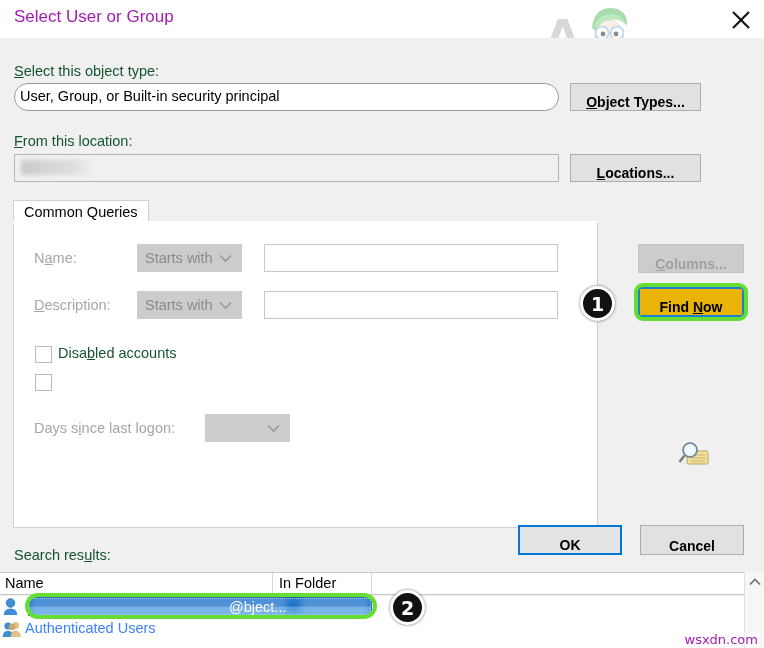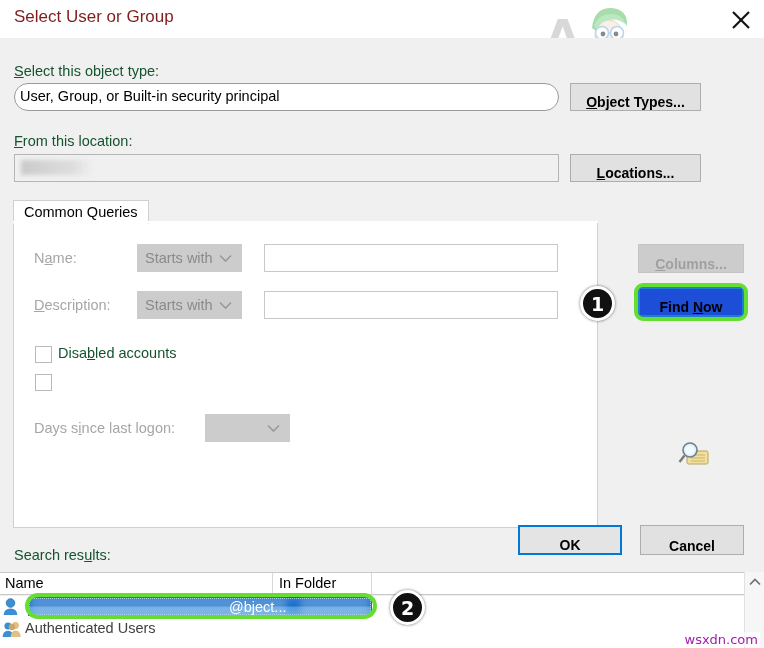--- a/index.html
+++ b/index.html
@@ -18,21 +18,21 @@
   }
 
   
   .titlebar {
     position: absolute; left: 0; top: 0;
     width: 764px; height: 38px;
     background: #ffffff;
   }
   .title-text {
     position: absolute; left: 14px; top: 7px;
-    font-size: 17px; color: #7f1d1d;
+    font-size: 17px; color: #a21caf;
     white-space: nowrap;
   }
   .close-btn {
     position: absolute; left: 724px; top: 2px;
     width: 34px; height: 32px;
     cursor: default;
   }
   .close-btn svg { display: block; }
 
   
@@ -101,21 +101,21 @@
     color: #000;
     display: flex;
     align-items: flex-end;
     justify-content: center;
     cursor: default;
     font-family: "Liberation Sans", sans-serif;
     font-weight: bold;
   }
   .btn.dis { color: #a0a0a0; background: #cccccc; border-color: #c4c4c4; }
   .btn.default-btn { border: 2px solid #0078d7; background:#e4e4e4; }
-  .btn.focus-btn { border: 2px solid #1c7fd0; background: #1d4ed8; }
+  .btn.focus-btn { border: 2px solid #1c7fd0; background: #eab308; }
 
   
   .tabpanel {
     position: absolute;
     left: 13px; top: 184px;
     width: 585px; height: 306px;
     background: #ffffff;
     border: 1px solid #d0d0d0;
     border-top: none;
   }
@@ -197,21 +197,21 @@
     background: rgba(255,255,255,0.22);
     filter: blur(3px);
   }
   .rowsel-txt {
     position: absolute;
     font-size: 14.5px; color: #ffffff;
     white-space: nowrap;
   }
   .rowtxt {
     position: absolute;
-    font-size: 14.5px; color: #404040;
+    font-size: 14.5px; color: #3b82f6;
     white-space: nowrap;
   }
 
   
   .scrollbar {
     position: absolute; left: 744px;
     width: 20px;
     background: #f6f6f6;
     border-left: 1px solid #e0e0e0;
   }

